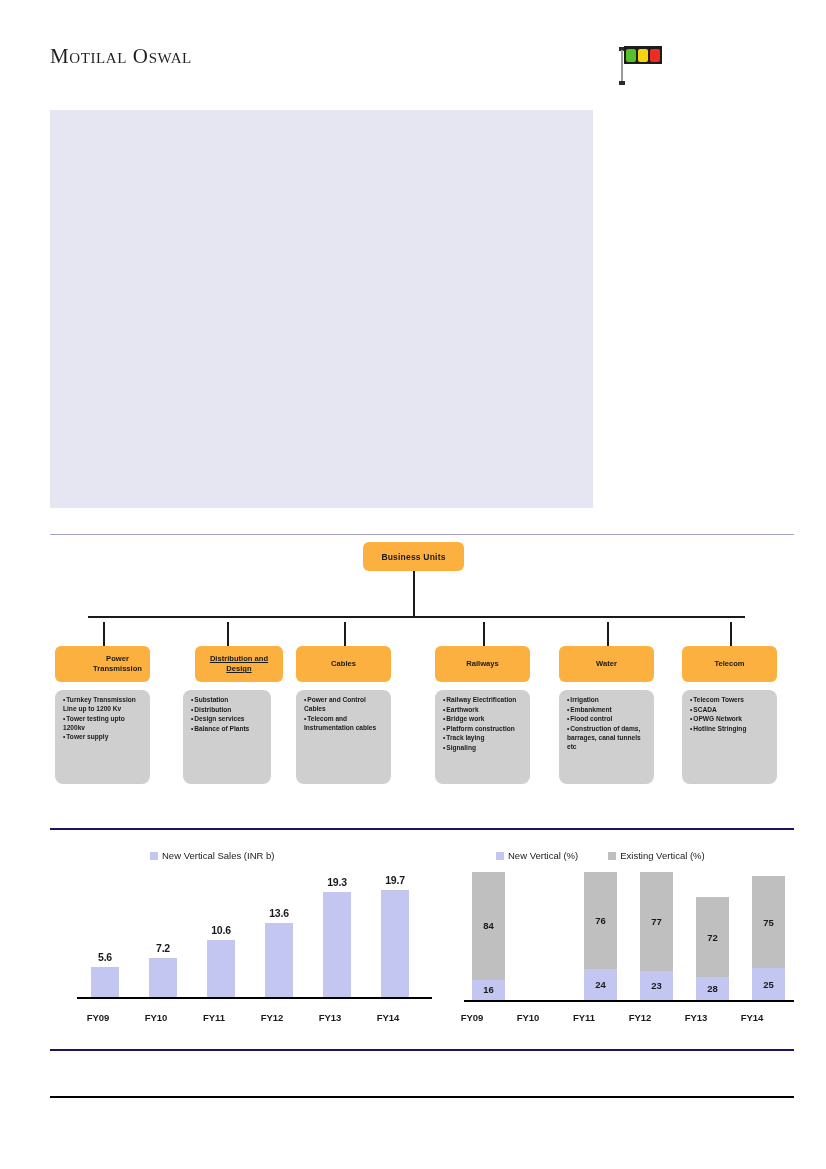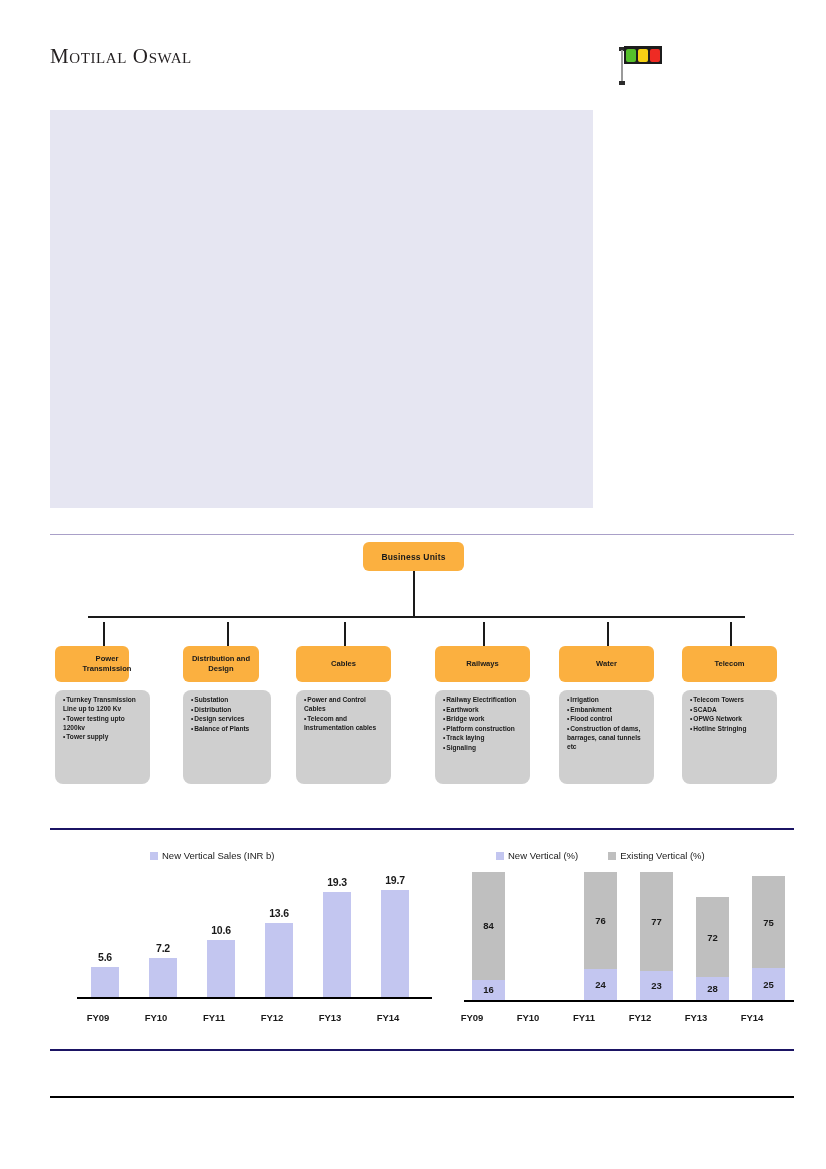--- a/index.html
+++ b/index.html
@@ -256,35 +256,35 @@
 
 <div id="org-chart">
   <div class="org-root-box">
     <span>Business Units</span>
   </div>
   <div class="org-line" id="org-stem-down"></div>
   <div class="org-line" style="left:88px; top:82px; width:657px; height:2px;"></div>
 
   <div class="org-col" style="left:55px; width:95px;">
     <div class="org-drop" style="left:48px;"></div>
-    <div class="org-unit-box" style="left:0; width:74px;padding-left:34px;">
+    <div class="org-unit-box" style="left:0; width:95px;padding-left:34px;">
       <span>Power Transmission</span>
     </div>
     <div class="org-detail-box" style="left:0; width:95px; height:94px;">
       <ul>
         <li>Turnkey Transmission Line up to 1200 Kv</li>
         <li>Tower testing upto 1200kv</li>
         <li>Tower supply</li>
       </ul>
     </div>
   </div>
 
   <div class="org-col" style="left:183px; width:88px;">
     <div class="org-drop" style="left:44px;"></div>
-    <div class="org-unit-box" style="left:0; width:76px;">
+    <div class="org-unit-box" style="left:12px; width:88px;text-decoration:underline;">
       <span>Distribution and Design</span>
     </div>
     <div class="org-detail-box" style="left:0; width:88px; height:94px;">
       <ul>
         <li>Substation</li>
         <li>Distribution</li>
         <li>Design services</li>
         <li>Balance of Plants</li>
       </ul>
     </div>

